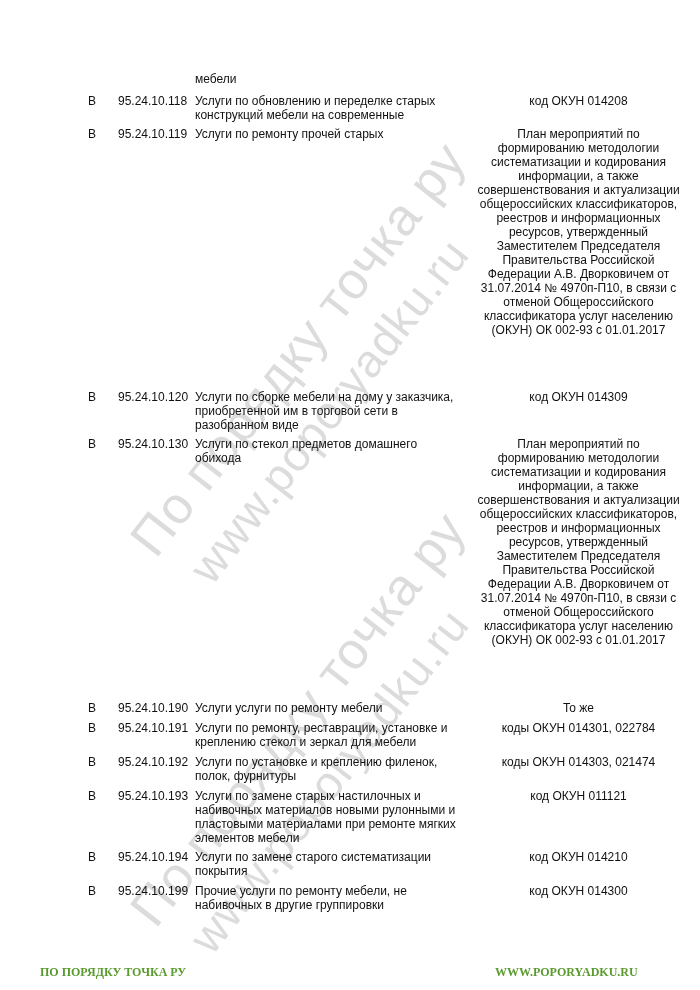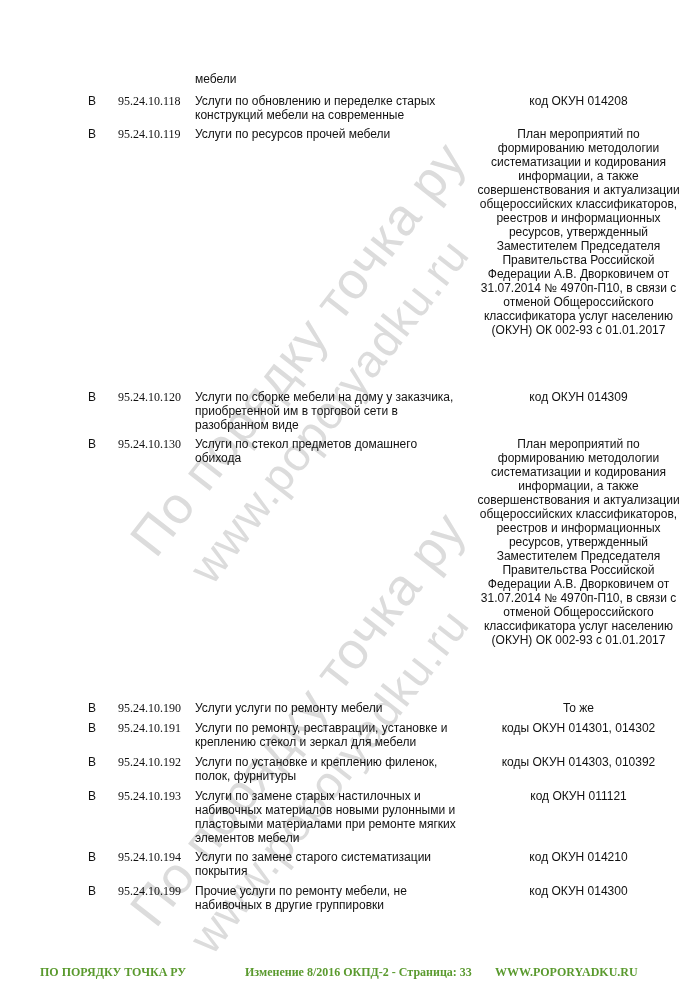--- a/index.html
+++ b/index.html
@@ -8,21 +8,21 @@
     .page { position: absolute; left: 0; top: 0; width: 700px; height: 990px; }
 
     .watermark { position: absolute; color: #dcdcdc; font-family: "Liberation Sans", sans-serif;
                  white-space: nowrap; transform-origin: 0 0; pointer-events: none; z-index: 0; }
     .wm-a { font-size: 52px; letter-spacing: 1px; }
     .wm-b { font-size: 46px; letter-spacing: 1px; }
 
     .rows { position: absolute; left: 0; top: 0; width: 700px; z-index: 1; }
     .row { position: absolute; left: 0; width: 700px; font-size: 12px; line-height: 14px; }
     .c-letter { position: absolute; left: 88px; top: 0; }
-    .c-code { position: absolute; left: 118px; top: 0; font-family: Liberation Serif, serif; }
+    .c-code { position: absolute; left: 118px; top: 0; }
     .c-name { position: absolute; left: 195px; top: 0; width: 265px; }
     .c-note { position: absolute; left: 476px; top: 0; width: 205px; text-align: center; }
 
     .footer { position: absolute; top: 965px; left: 0; width: 700px; height: 16px;
               font-family: "Liberation Serif", serif; font-weight: bold; font-size: 12px;
               color: #5a9a2e; z-index: 1; }
     .footer span { position: absolute; top: 0; white-space: nowrap; }
   </style>
 </head>
 <body>
@@ -43,21 +43,21 @@
     <div class="row" style="top:94px;">
       <span class="c-letter">В</span>
       <span class="c-code">95.24.10.118</span>
       <span class="c-name">Услуги по обновлению и переделке старых конструкций мебели на современные</span>
       <span class="c-note">код ОКУН 014208</span>
     </div>
 
     <div class="row" style="top:127px;">
       <span class="c-letter">В</span>
       <span class="c-code">95.24.10.119</span>
-      <span class="c-name">Услуги по ресурсов прочей мебели</span>
+      <span class="c-name">Услуги по ремонту прочей старых</span>
       <span class="c-note">План мероприятий по формированию методологии систематизации и кодирования информации, а также совершенствования и актуализации общероссийских классификаторов, реестров и информационных ресурсов, утвержденный Заместителем Председателя Правительства Российской Федерации А.В. Дворковичем от 31.07.2014 № 4970п-П10, в связи с отменой Общероссийского классификатора услуг населению (ОКУН) ОК 002-93 с 01.01.2017</span>
     </div>
 
     <div class="row" style="top:390px;">
       <span class="c-letter">В</span>
       <span class="c-code">95.24.10.120</span>
       <span class="c-name">Услуги по сборке мебели на дому у заказчика, приобретенной им в торговой сети в разобранном виде</span>
       <span class="c-note">код ОКУН 014309</span>
     </div>
 
@@ -72,28 +72,28 @@
       <span class="c-letter">В</span>
       <span class="c-code">95.24.10.190</span>
       <span class="c-name">Услуги услуги по ремонту мебели</span>
       <span class="c-note">То же</span>
     </div>
 
     <div class="row" style="top:721px;">
       <span class="c-letter">В</span>
       <span class="c-code">95.24.10.191</span>
       <span class="c-name">Услуги по ремонту, реставрации, установке и креплению стекол и зеркал для мебели</span>
-      <span class="c-note">коды ОКУН 014301, 014302</span>
+      <span class="c-note">коды ОКУН 014301, 022784</span>
     </div>
 
     <div class="row" style="top:755px;">
       <span class="c-letter">В</span>
       <span class="c-code">95.24.10.192</span>
       <span class="c-name">Услуги по установке и креплению филенок, полок, фурнитуры</span>
-      <span class="c-note">коды ОКУН 014303, 010392</span>
+      <span class="c-note">коды ОКУН 014303, 021474</span>
     </div>
 
     <div class="row" style="top:789px;">
       <span class="c-letter">В</span>
       <span class="c-code">95.24.10.193</span>
       <span class="c-name">Услуги по замене старых настилочных и набивочных материалов новыми рулонными и пластовыми материалами при ремонте мягких элементов мебели</span>
       <span class="c-note">код ОКУН 011121</span>
     </div>
 
     <div class="row" style="top:850px;">
@@ -107,17 +107,16 @@
       <span class="c-letter">В</span>
       <span class="c-code">95.24.10.199</span>
       <span class="c-name">Прочие услуги по ремонту мебели, не набивочных в другие группировки</span>
       <span class="c-note">код ОКУН 014300</span>
     </div>
 
   </div>
 
   <div class="footer">
     <span style="left:40px;">ПО ПОРЯДКУ ТОЧКА РУ</span>
-    <span style="left:245px;">Изменение 8/2016 ОКПД-2 - Страница: 33</span>
     <span style="left:495px;">WWW.POPORYADKU.RU</span>
   </div>
 
 </div>
 
 </body></html>

